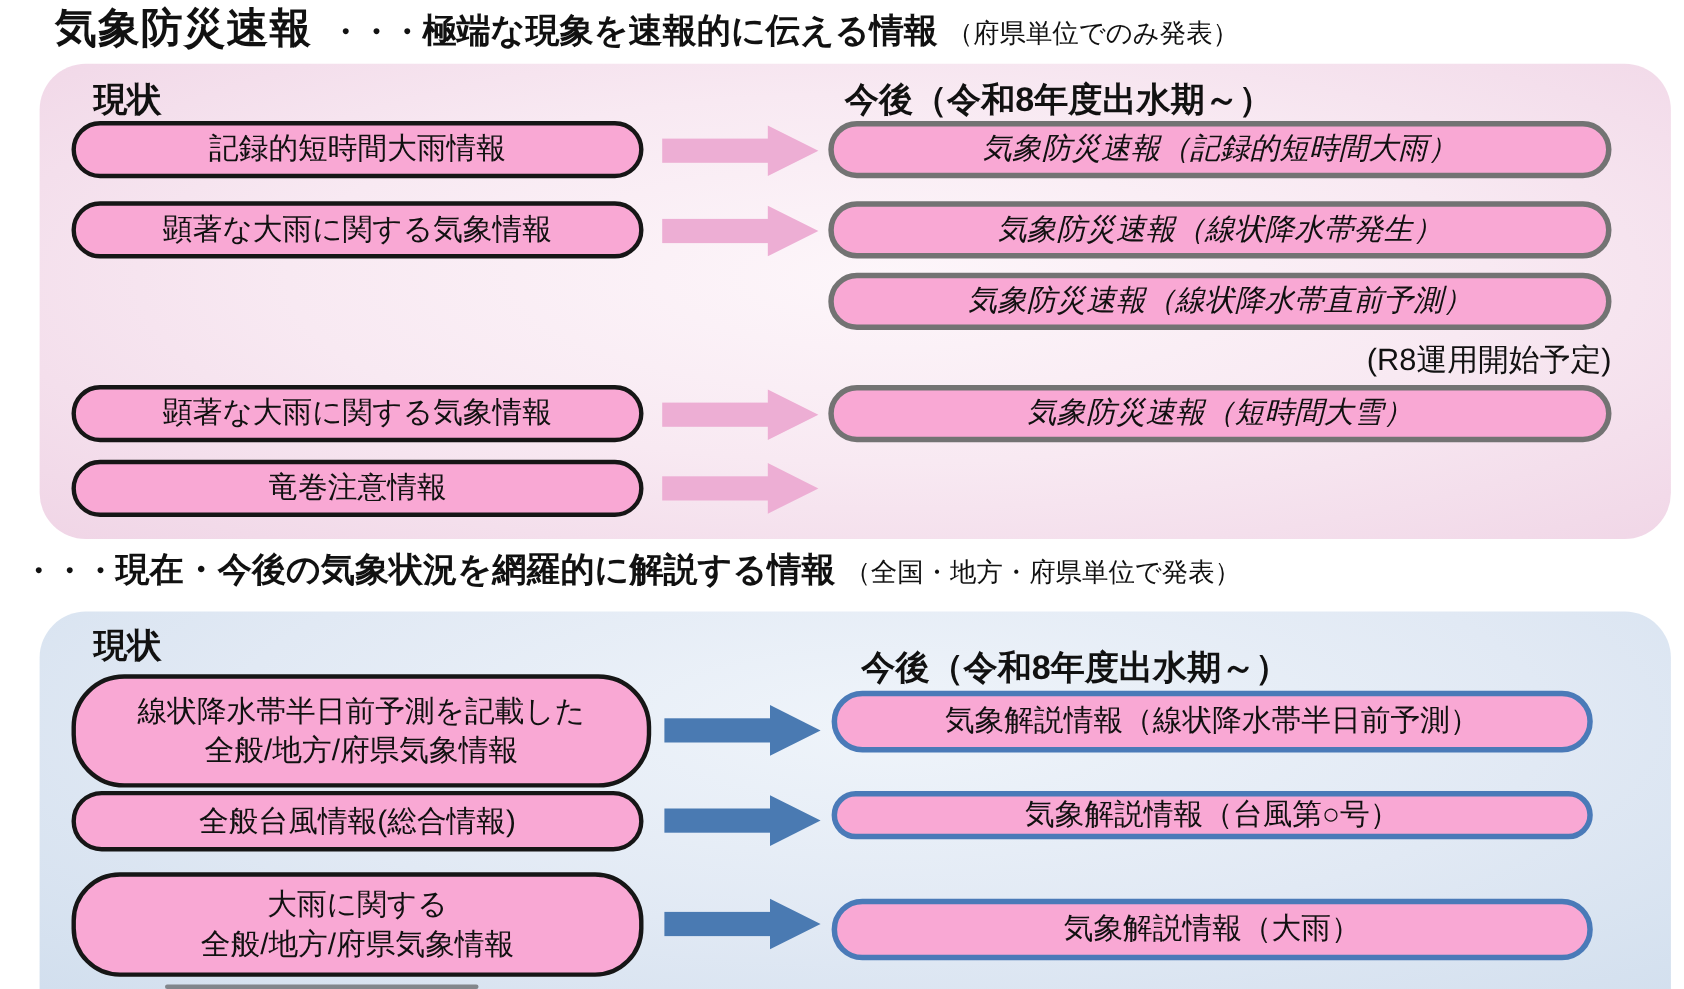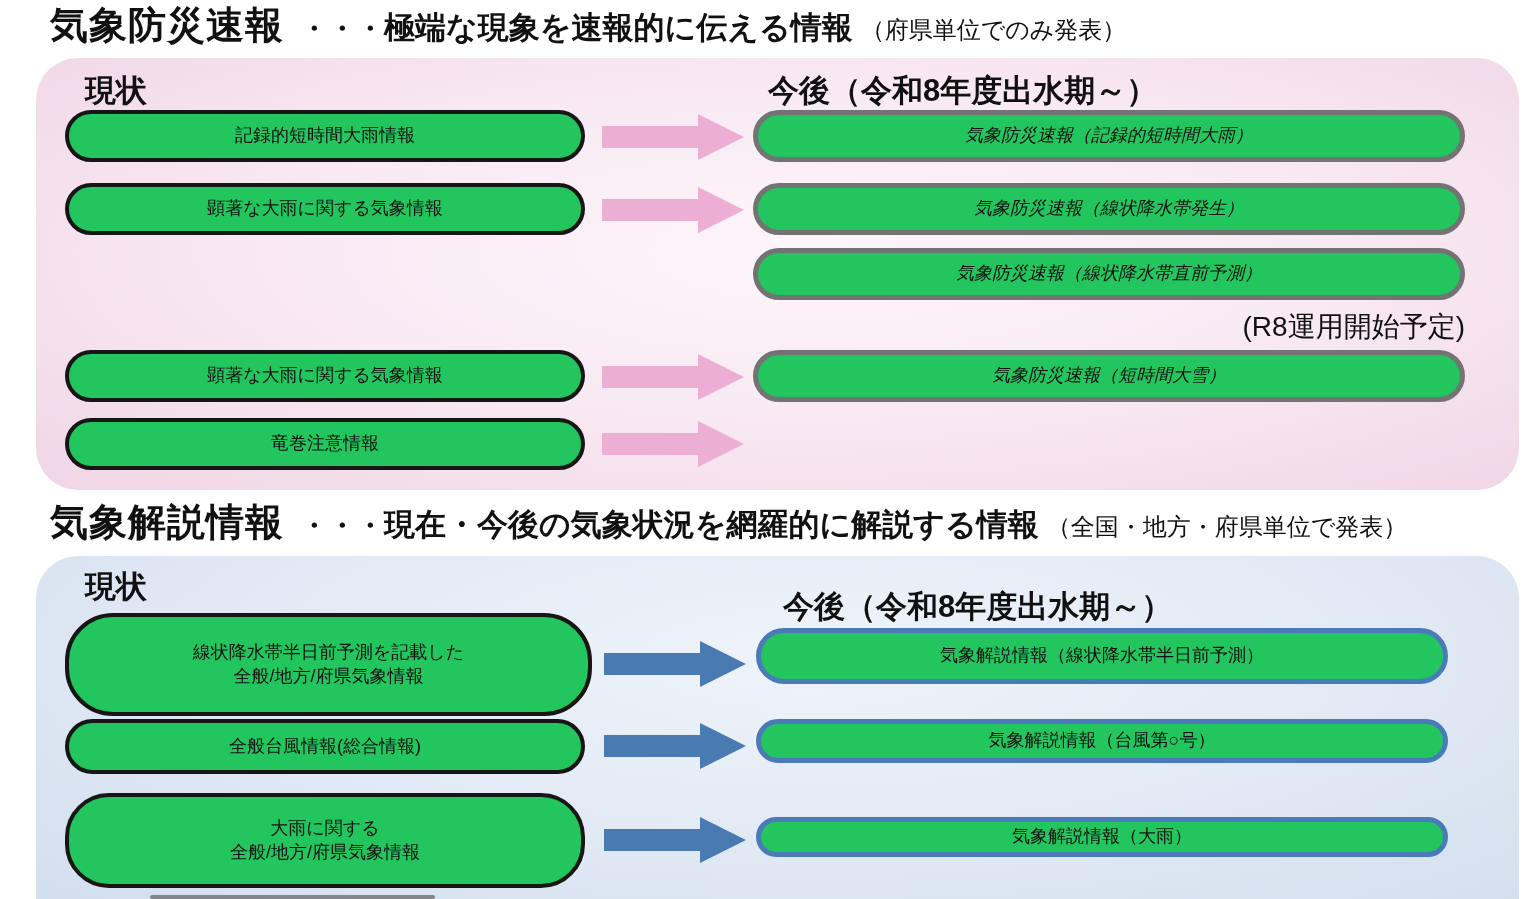--- a/index.html
+++ b/index.html
@@ -20,24 +20,24 @@
     border-radius:42px;
   }
   .panel.blue{
     background:radial-gradient(ellipse at 52% 30%, #eff4fa 0%, #e1e9f4 55%, #d2dfee 100%);
     border-radius:42px 42px 0 0;
   }
 
   .col-label{position:absolute; font-size:31px; font-weight:900;}
 
   .box{
-    position:absolute; background:#22c55e;
+    position:absolute; background:#f9a8d4;
     display:flex; align-items:center; justify-content:center;
     text-align:center; white-space:pre-line; line-height:1.32;
-    box-sizing:border-box; font-size:18px;
+    box-sizing:border-box; font-size:27px;
   }
   .box.current{border:4px solid #161616;}
   .box.future-pink{border:5px solid #737373;font-style:italic;}
   .box.future-blue{border:5px solid #4a7ab8;}
 
   .arrow{position:absolute; width:146px; height:46px;}
   .arrow .shaft{position:absolute; left:2px; top:12px; width:98px; height:22px;}
   .arrow .head{
     position:absolute; left:98px; top:0; width:0; height:0;
     border-top:23px solid transparent; border-bottom:23px solid transparent;
@@ -93,21 +93,20 @@
     <div class="head"></div>
   </div>
 
   <div class="box future-pink" style="left:753px; top:110px; width:712px; height:52px; border-radius:28px;">気象防災速報（記録的短時間大雨）</div>
   <div class="box future-pink" style="left:753px; top:183px; width:712px; height:52px; border-radius:28px;">気象防災速報（線状降水帯発生）</div>
   <div class="box future-pink" style="left:753px; top:248px; width:712px; height:52px; border-radius:28px;">気象防災速報（線状降水帯直前予測）</div>
   <div class="note-r8" style="left:1065px; top:308px; width:400px;">(R8運用開始予定)</div>
   <div class="box future-pink" style="left:753px; top:350px; width:712px; height:52px; border-radius:28px;">気象防災速報（短時間大雪）</div>
 
   <div class="heading" style="left:5px; top:497px;">
-    <span class="h-title">気象解説情報</span>
     <span class="h-dots">・・・</span>
     <span class="h-sub">現在・今後の気象状況を網羅的に解説する情報</span>
     <span class="h-note">（全国・地方・府県単位で発表）</span>
   </div>
 
   <div class="panel blue" style="left:36px; top:556px; width:1483px; height:343px;"></div>
 
   <div class="col-label" style="left:85px; top:566px;">現状</div>
   <div class="col-label" style="left:783px; top:586px;">今後（令和8年度出水期～）</div>
 
@@ -125,17 +124,17 @@
     <div class="shaft"></div>
     <div class="head"></div>
   </div>
   <div class="arrow blue" style="left:602px; top:817px;">
     <div class="shaft"></div>
     <div class="head"></div>
   </div>
 
   <div class="box future-blue" style="left:756px; top:628px; width:692px; height:56px; border-radius:29px;">気象解説情報（線状降水帯半日前予測）</div>
   <div class="box future-blue" style="left:756px; top:719px; width:692px; height:44px; border-radius:29px;">気象解説情報（台風第○号）</div>
-  <div class="box future-blue" style="left:756px; top:817px; width:692px; height:40px; border-radius:29px;">気象解説情報（大雨）</div>
+  <div class="box future-blue" style="left:756px; top:817px; width:692px; height:56px; border-radius:29px;">気象解説情報（大雨）</div>
 
   <div class="cutoff-sliver"></div>
 
 </div>
 
 </body></html>

